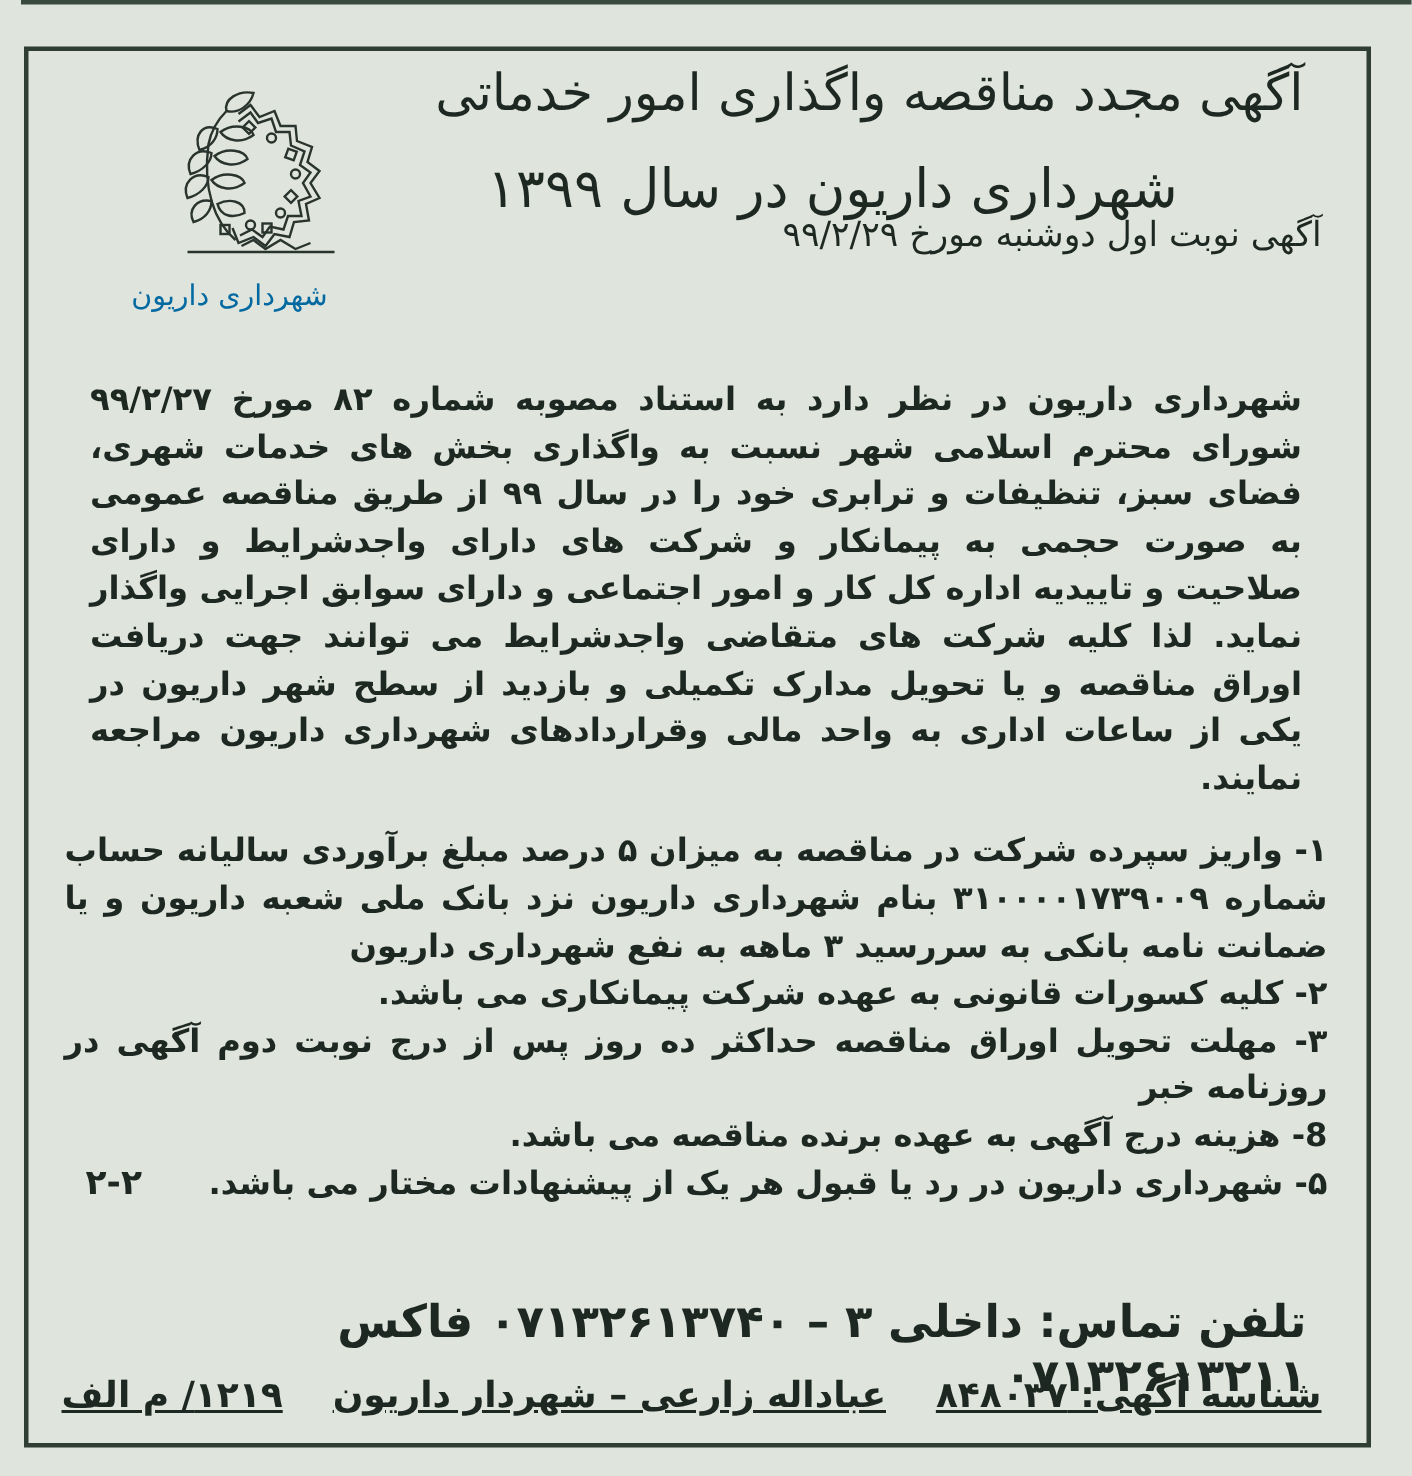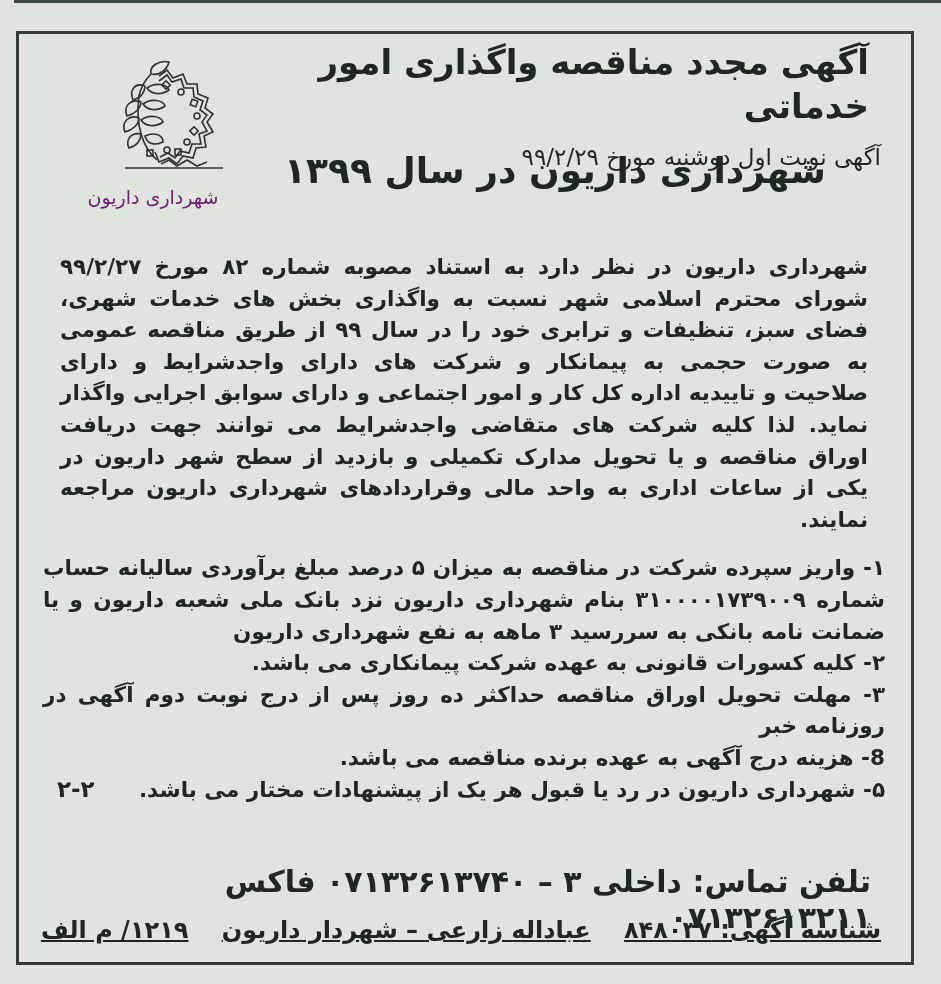--- a/index.html
+++ b/index.html
@@ -43,31 +43,31 @@
       display: block;
     }
     .logo-caption {
       position: absolute;
       left: 0;
       top: 130px;
       width: 180px;
       text-align: center;
       direction: rtl;
       font-size: 19px;
-      color: #701a75;
+      color: #0369a1;
     }
     .title {
       position: absolute;
       right: 36px;
       top: 6px;
       width: 640px;
       direction: rtl;
       text-align: center;
       font-family: "DejaVu Sans", sans-serif;
-      font-weight: bold;
+      font-weight: normal;
       line-height: 1.3;
     }
     .title-line1 {
       font-size: 34px;
       letter-spacing: -0.5px;
       display: block;
       text-align: right;
       padding-right: 6px;
     }
     .title-line2 {

